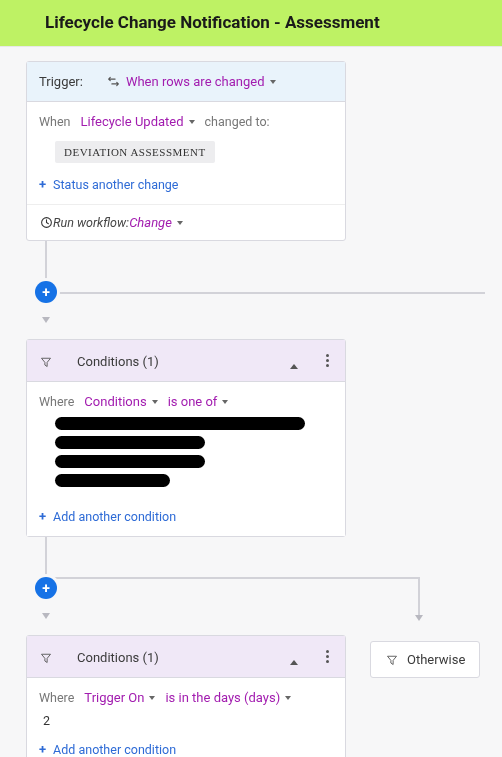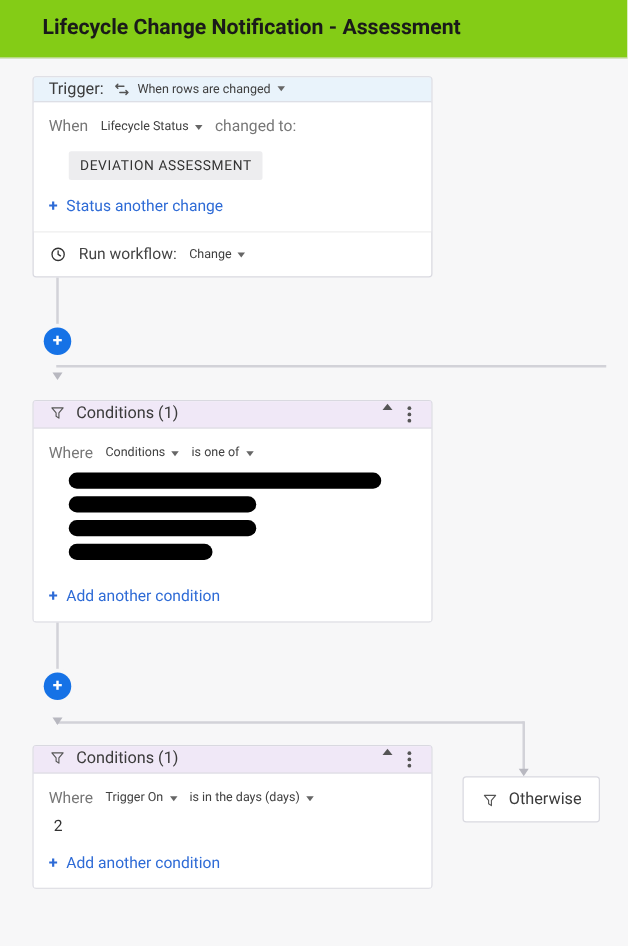--- a/index.html
+++ b/index.html
@@ -4,22 +4,22 @@
 <style>
   * { box-sizing: border-box; margin: 0; padding: 0; }
   body {
     font-family: -apple-system, BlinkMacSystemFont, "Segoe UI", Roboto, sans-serif;
     background: #f7f7f8;
     font-size: 13px;
     color: #333;
     width: 502px;
   }
   .page-header {
-    background: #84cc16;
-    padding: 12px 34px 14px;
+    background: #bef264;
+    padding: 12px 45px 14px;
     border-bottom: 1px solid #e8e8e8;
   }
   .page-title {
     font-size: 17px;
     font-weight: 700;
     color: #1a1a1a;
   }
   .canvas {
     position: relative;
     padding: 0 0 20px 26px;
@@ -29,25 +29,25 @@
   .card {
     background: #fff;
     border: 1px solid #d9d9e0;
     border-radius: 3px;
     width: 320px;
     margin-top: 14px;
     position: relative;
     z-index: 2;
   }
   .card-header {
-    padding: 2px 12px;
+    padding: 12px 12px;
     border-bottom: 1px solid #d9d9e0;
     display: flex;
-    align-items: flex-start;
-    gap: 8px;
+    align-items: flex-end;
+    gap: 24px;
     font-size: 13px;
   }
   .trigger .card-header {
     background: #e9f3fb;
     color: #3b3b3b;
   }
   .cond .card-header {
     background: #f0e8f7;
     color: #3b3b3b;
     justify-content: flex-start;
@@ -63,39 +63,40 @@
     gap: 10px;
     font-size: 12.5px;
     color: #555;
     padding: 2px 0;
   }
   .muted { color: #777; text-align: right; }
   .field-pill {
     display: inline-flex;
     align-items: center;
     gap: 5px;
-    font-size: 10px;
-    color: #404040;
+    font-size: 13px;
+    color: #a21caf;
   }
   .caret {
     width: 0; height: 0;
     border-left: 3px solid transparent;
     border-right: 3px solid transparent;
     border-top: 4px solid #666;
     display: inline-block;
   }
   .tag {
     display: inline-block;
     background: #ededef;
     color: #333;
     font-size: 11px;
     letter-spacing: 0.5px;
     padding: 5px 9px;
     border-radius: 2px;
     margin: 10px 0 4px 16px;
+    font-family: Liberation Serif, serif;
   }
   .link-action {
     display: inline-flex;
     align-items: center;
     gap: 7px;
     color: #2e6bd6;
     font-size: 12.5px;
     margin-top: 10px;
     cursor: pointer;
   }
@@ -103,23 +104,23 @@
     color: #2e6bd6;
     font-weight: 700;
     font-size: 13px;
     line-height: 1;
   }
   .runbar {
     border-top: 1px solid #eee;
     padding: 10px 12px;
     display: flex;
     align-items: center;
-    gap: 10px;
     font-size: 12.5px;
     color: #444;
+    font-style: italic;
   }
   
   .icon {
     display: inline-flex;
     width: 14px; height: 14px;
     align-items: center; justify-content: center;
   }
   .redacted-block {
     height: 13px;
     background: #000;
@@ -228,21 +229,21 @@
             </svg>
         </span>
         <span>When rows are changed</span>
         <span class="caret"></span>
       </span>
     </div>
     <div class="card-body">
       <div class="row">
         <span class="muted">When</span>
         <span class="field-pill">
-          <span>Lifecycle Status</span>
+          <span>Lifecycle Updated</span>
           <span class="caret"></span>
         </span>
         <span class="muted">changed to:</span>
       </div>
       <span class="tag">DEVIATION ASSESSMENT</span>
       <div class="link-action">
         <span class="plus">+</span>
         <span>Status another change</span>
       </div>
     </div>
@@ -345,21 +346,21 @@
         </span>
       </div>
       <div class="value-cell">2</div>
       <div class="link-action">
         <span class="plus">+</span>
         <span>Add another condition</span>
       </div>
     </div>
   </div>
 
-  <div class="otherwise" style="top:560px; left:370px;">
+  <div class="otherwise" style="top:580px; left:370px;">
     <span class="icon">
       <svg viewBox="0 0 16 16" width="12" height="12">
           <path d="M2 3h12l-4.5 5.5V14l-3-2V8.5L2 3z" stroke="#555" stroke-width="1.2" fill="none" stroke-linejoin="round"></path>
         </svg>
     </span>
     <span>Otherwise</span>
   </div>
 
 </div>
 

